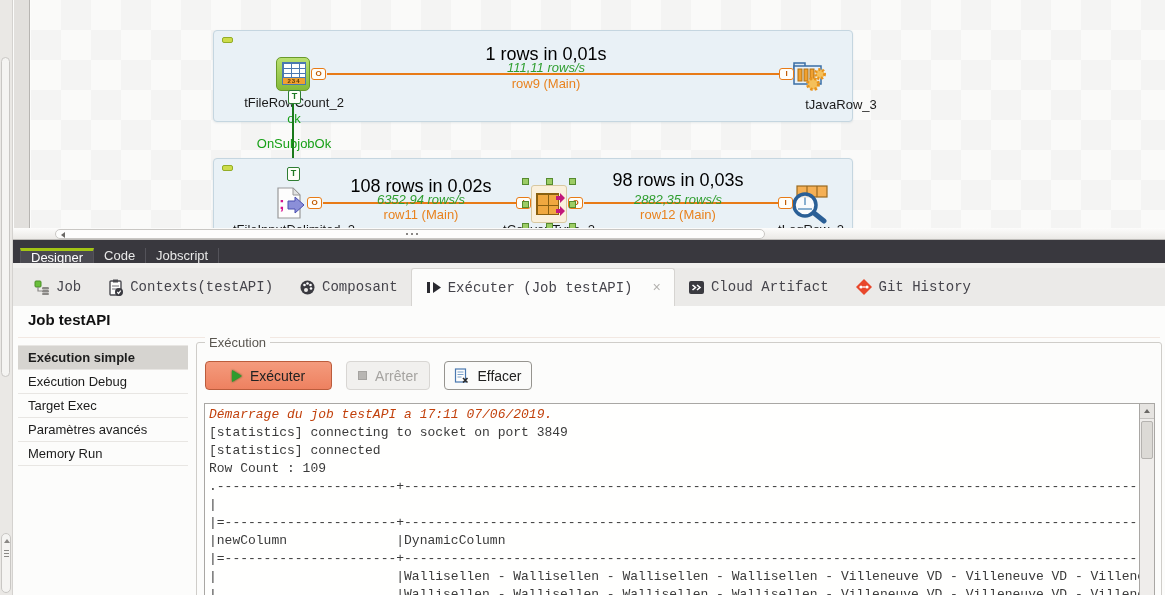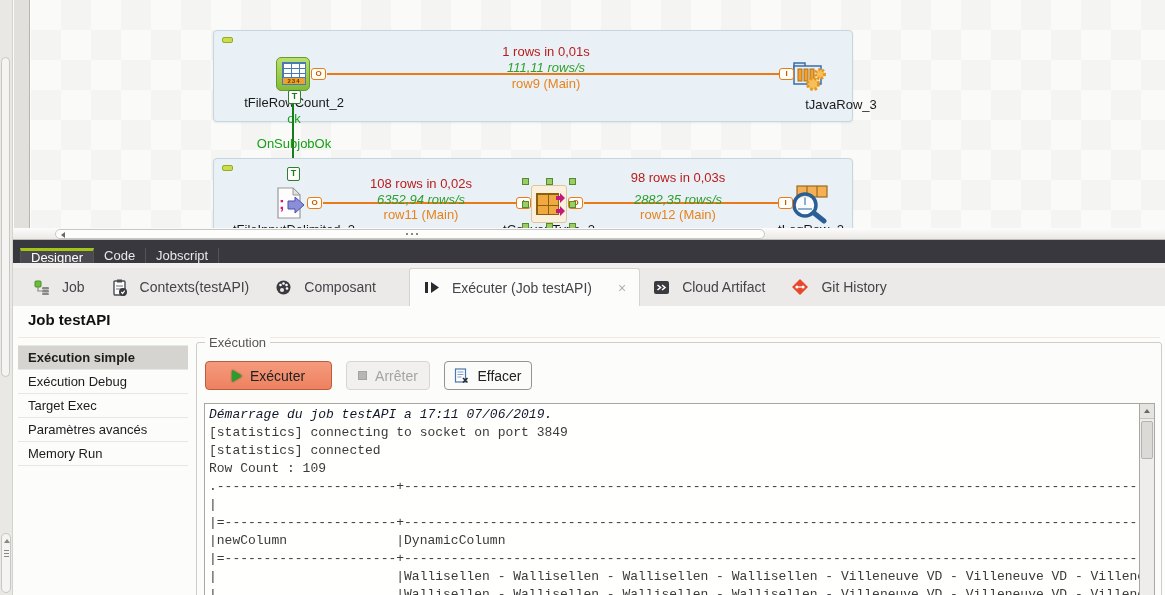--- a/index.html
+++ b/index.html
@@ -21,21 +21,21 @@
     background-size:60px 60px; }
   .subjob { position:absolute; background:#e9f1f6; border:1px solid #c5d6e0; border-radius:4px; box-shadow:0 1px 2px rgba(90,120,140,.12); }
   .subjob1 { left:182px; top:30px; width:640px; height:92px; }
   .subjob2 { left:182px; top:158px; width:640px; height:75px; }
   .minus-badge { position:absolute; left:8px; top:6px; width:11px; height:6px; background:#cddc4a; border:1px solid #93ad28; border-radius:2px; }
 
   .comp { position:absolute; }
   .comp-label { position:absolute; transform:translateX(-50%); white-space:nowrap; font-size:13px; color:#1a1a1a; }
   .flow-line { position:absolute; height:2px; background:#e87b17; }
   .trig-line { position:absolute; width:2px; background:#1b7a1b; }
-  .flow-stats { position:absolute; transform:translateX(-50%); white-space:nowrap; font-size:13px; color:#b91c1c; }
+  .flow-stats { position:absolute; transform:translateX(-50%); white-space:nowrap; font-size:18px; color:#000000; }
   .flow-rate  { position:absolute; transform:translateX(-50%); white-space:nowrap; font-size:13px; color:#2f9e2f; font-style:italic; }
   .flow-name  { position:absolute; transform:translateX(-50%); white-space:nowrap; font-size:13px; color:#e8821e; }
   .green-lbl  { position:absolute; transform:translateX(-50%); white-space:nowrap; font-size:13px; color:#17a017; }
 
   .port { position:absolute; width:15px; height:12px; background:#fffef8; border:1.5px solid #e87b17; border-radius:3px;
     color:#c05a00; font-size:8px; font-weight:bold; line-height:9px; text-align:center; z-index:3; }
   .tport { position:absolute; width:13px; height:14px; background:#fdfff8; border:1.5px solid #2e7d32; border-radius:2px;
     color:#1e7a22; font-size:9px; font-weight:bold; line-height:11px; text-align:center; z-index:3; }
 
   .frc { left:62px; top:26px; width:34px; height:34px; background:linear-gradient(#b9e070,#84ba38); border:1px solid #6a9a2a; border-radius:5px; }
@@ -64,23 +64,23 @@
 
   
   .viewbar { position:absolute; left:13px; top:240px; width:1152px; height:23px; background:#39383e; display:flex; align-items:stretch; padding-left:7px; }
   .vtab { display:flex; align-items:center; padding:0 10px; font-size:13px; color:#e9e9e9; border-right:1px solid #54535a; cursor:default;margin-top:8px; }
   .vtab:first-child { border-left:1px solid #54535a; }
   .vtab.active { background:#4a4950; color:#fff; border-top:3px solid #a3c514; }
   .gapstrip { position:absolute; left:13px; top:263px; width:1152px; height:5px; background:#f1f0ee; }
 
   
   .edrow { position:absolute; left:13px; top:268px; width:1152px; height:38px; background:#ebeae8; display:flex; align-items:stretch; }
-  .etab { display:flex; align-items:center; gap:12px; padding:0 13px; font-size:14px; color:#45444b; white-space:nowrap; }
+  .etab { display:flex; align-items:center; gap:6px; padding:0 13px; font-size:14px; color:#45444b; white-space:nowrap;font-family:Liberation Mono, monospace; }
   .etab.first { margin-left:8px; }
-  .etab.active { background:#fcfcfb; border:1px solid #d6d4d1; border-bottom:none; border-radius:3px 3px 0 0;margin-left:20px; }
+  .etab.active { background:#fcfcfb; border:1px solid #d6d4d1; border-bottom:none; border-radius:3px 3px 0 0; }
   .etab .close { margin-left:14px; color:#b3b1ae; font-size:14px; }
   .etab svg { flex:0 0 auto; }
 
   
   .content { position:absolute; left:13px; top:306px; width:1152px; height:289px; background:#fcfcfb; overflow:hidden; }
   .job-title { position:absolute; left:15px; top:5px; font-size:15px; font-weight:bold; color:#111; }
   .title-rule { position:absolute; left:5px; top:31px; width:1142px; height:1px; background:#f2e8e2; }
 
   .side-list { position:absolute; left:5px; top:39px; width:170px; border-top:1px solid #e8e6e3; }
   .side-item { height:24px; line-height:24px; padding-left:10px; font-size:13px; color:#1c1c1c; border-bottom:1px solid #e8e6e3; cursor:default; }
@@ -91,21 +91,21 @@
 
   .btn { position:absolute; top:18px; height:29px; border-radius:4px; display:flex; align-items:center; justify-content:center; gap:8px; font-size:14px; cursor:default; }
   .btn-run   { left:8px;  width:127px; background:linear-gradient(#f49b7d,#ee8160); border:1px solid #bb5c3c; color:#222; }
   .btn-stop  { left:149px; width:84px; background:#f1f0ee; border:1px solid #d8d6d3; color:#a5a3a0; }
   .btn-clear { left:247px; width:88px; background:#fbfbfa; border:1px solid #96948f; color:#222; }
   .play-tri { width:0; height:0; border-left:10px solid #2d9b2d; border-top:6px solid transparent; border-bottom:6px solid transparent; filter:drop-shadow(0 0 1px #1a5a1a); }
   .stop-sq { width:9px; height:9px; background:#b8b6b3; border:1px solid #a5a3a0; }
 
   .console { position:absolute; left:7px; top:60px; width:936px; height:200px; background:#fffffe; border:1px solid #a9a7a4; overflow:hidden; padding:2px 0 0 4px; }
   .cline { font-family:"Liberation Mono","DejaVu Sans Mono",monospace; font-size:13px; line-height:18px; color:#3a3a3a; white-space:pre; }
-  .cline.info { color:#0f172a; font-style:italic; }
+  .cline.info { color:#c2410c; font-style:italic; }
 
   .cscroll { position:absolute; left:942px; top:60px; width:16px; height:200px; background:#efedeb; border:1px solid #a9a7a4; }
   .cscroll .up { position:absolute; left:0; top:0; width:14px; height:15px; background:#e6e4e1; border-bottom:1px solid #c5c3c0; }
   .cscroll .up:after { content:""; position:absolute; left:4px; top:5px; border-left:3px solid transparent; border-right:3px solid transparent; border-bottom:4px solid #6a6865; }
   .cscroll .thumb { position:absolute; left:1px; top:17px; width:12px; height:38px; background:#dcdad6; border:1px solid #b5b3b0; border-radius:2px; }
 </style>
 </head>
 <body>
 
 <div class="screen">

